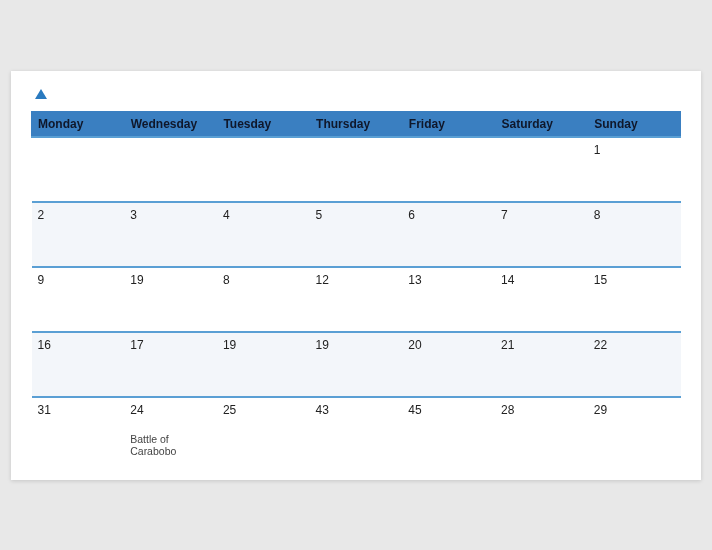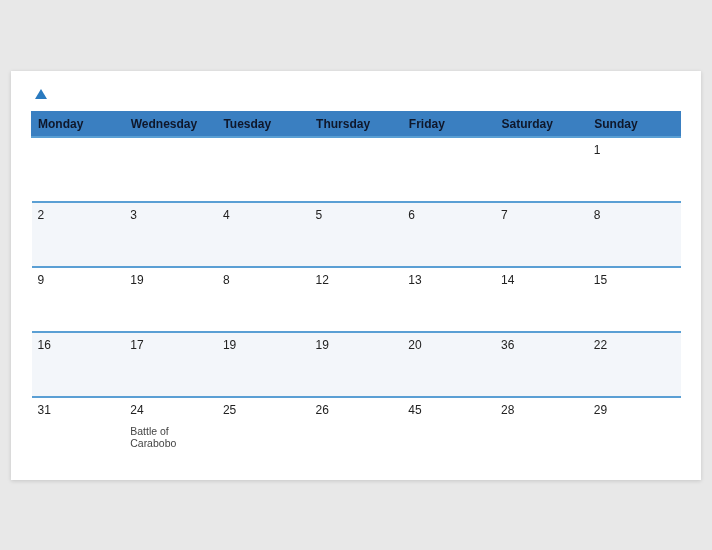--- a/index.html
+++ b/index.html
@@ -96,21 +96,21 @@
     }
     .day-number {
       font-size: 12px;
       color: #222;
       display: block;
     }
     .day-event {
       font-size: 10.5px;
       color: #444;
       display: block;
-      margin-top: 8px;
+      margin-top: 16px;
     }
     .logo-row {
       display: flex;
       align-items: center;
       gap: 2px;
     }
   </style>
 </head>
 <body>
 
@@ -207,39 +207,39 @@
           <td>
             <span class="day-number">19</span>
           </td>
           <td>
             <span class="day-number">19</span>
           </td>
           <td>
             <span class="day-number">20</span>
           </td>
           <td>
-            <span class="day-number">36</span>
+            <span class="day-number">21</span>
           </td>
           <td>
             <span class="day-number">22</span>
           </td>
         </tr>
         <tr>
           <td>
             <span class="day-number">31</span>
           </td>
           <td>
             <span class="day-number">24</span>
             <span class="day-event">Battle of Carabobo</span>
           </td>
           <td>
             <span class="day-number">25</span>
           </td>
           <td>
-            <span class="day-number">26</span>
+            <span class="day-number">43</span>
           </td>
           <td>
             <span class="day-number">45</span>
           </td>
           <td>
             <span class="day-number">28</span>
           </td>
           <td>
             <span class="day-number">29</span>
           </td>

